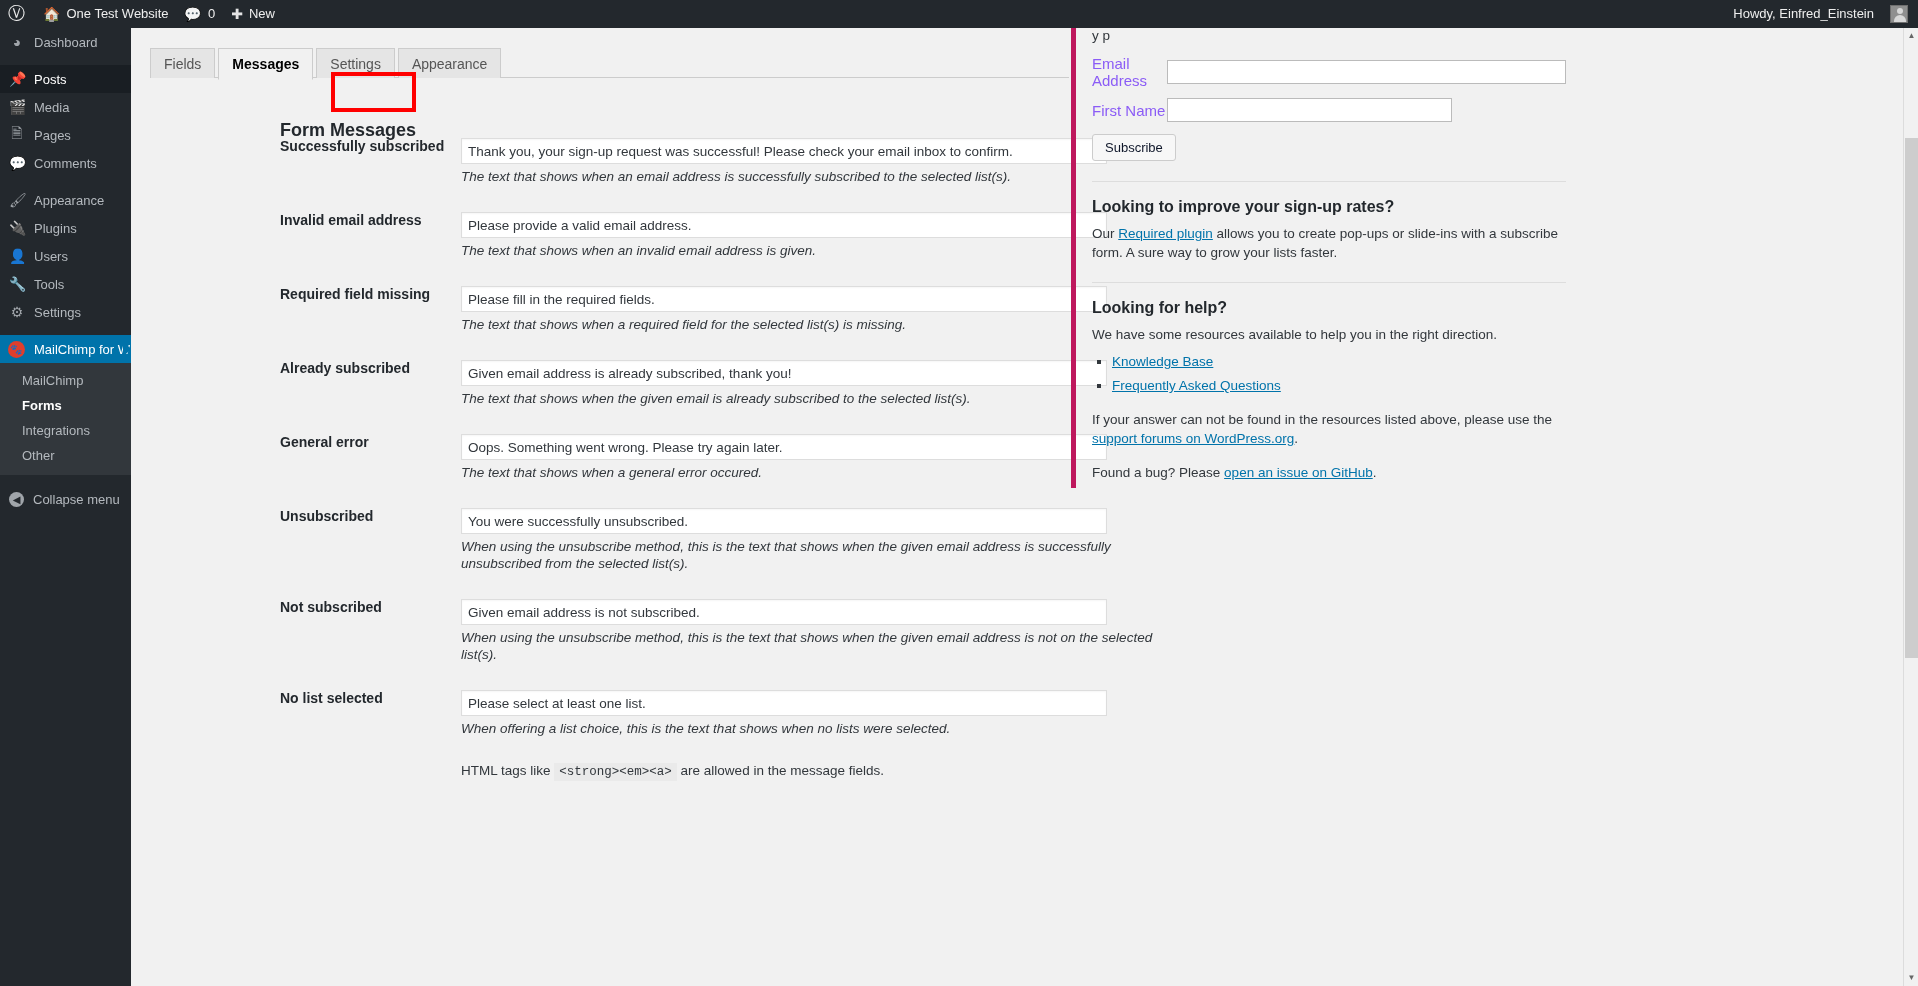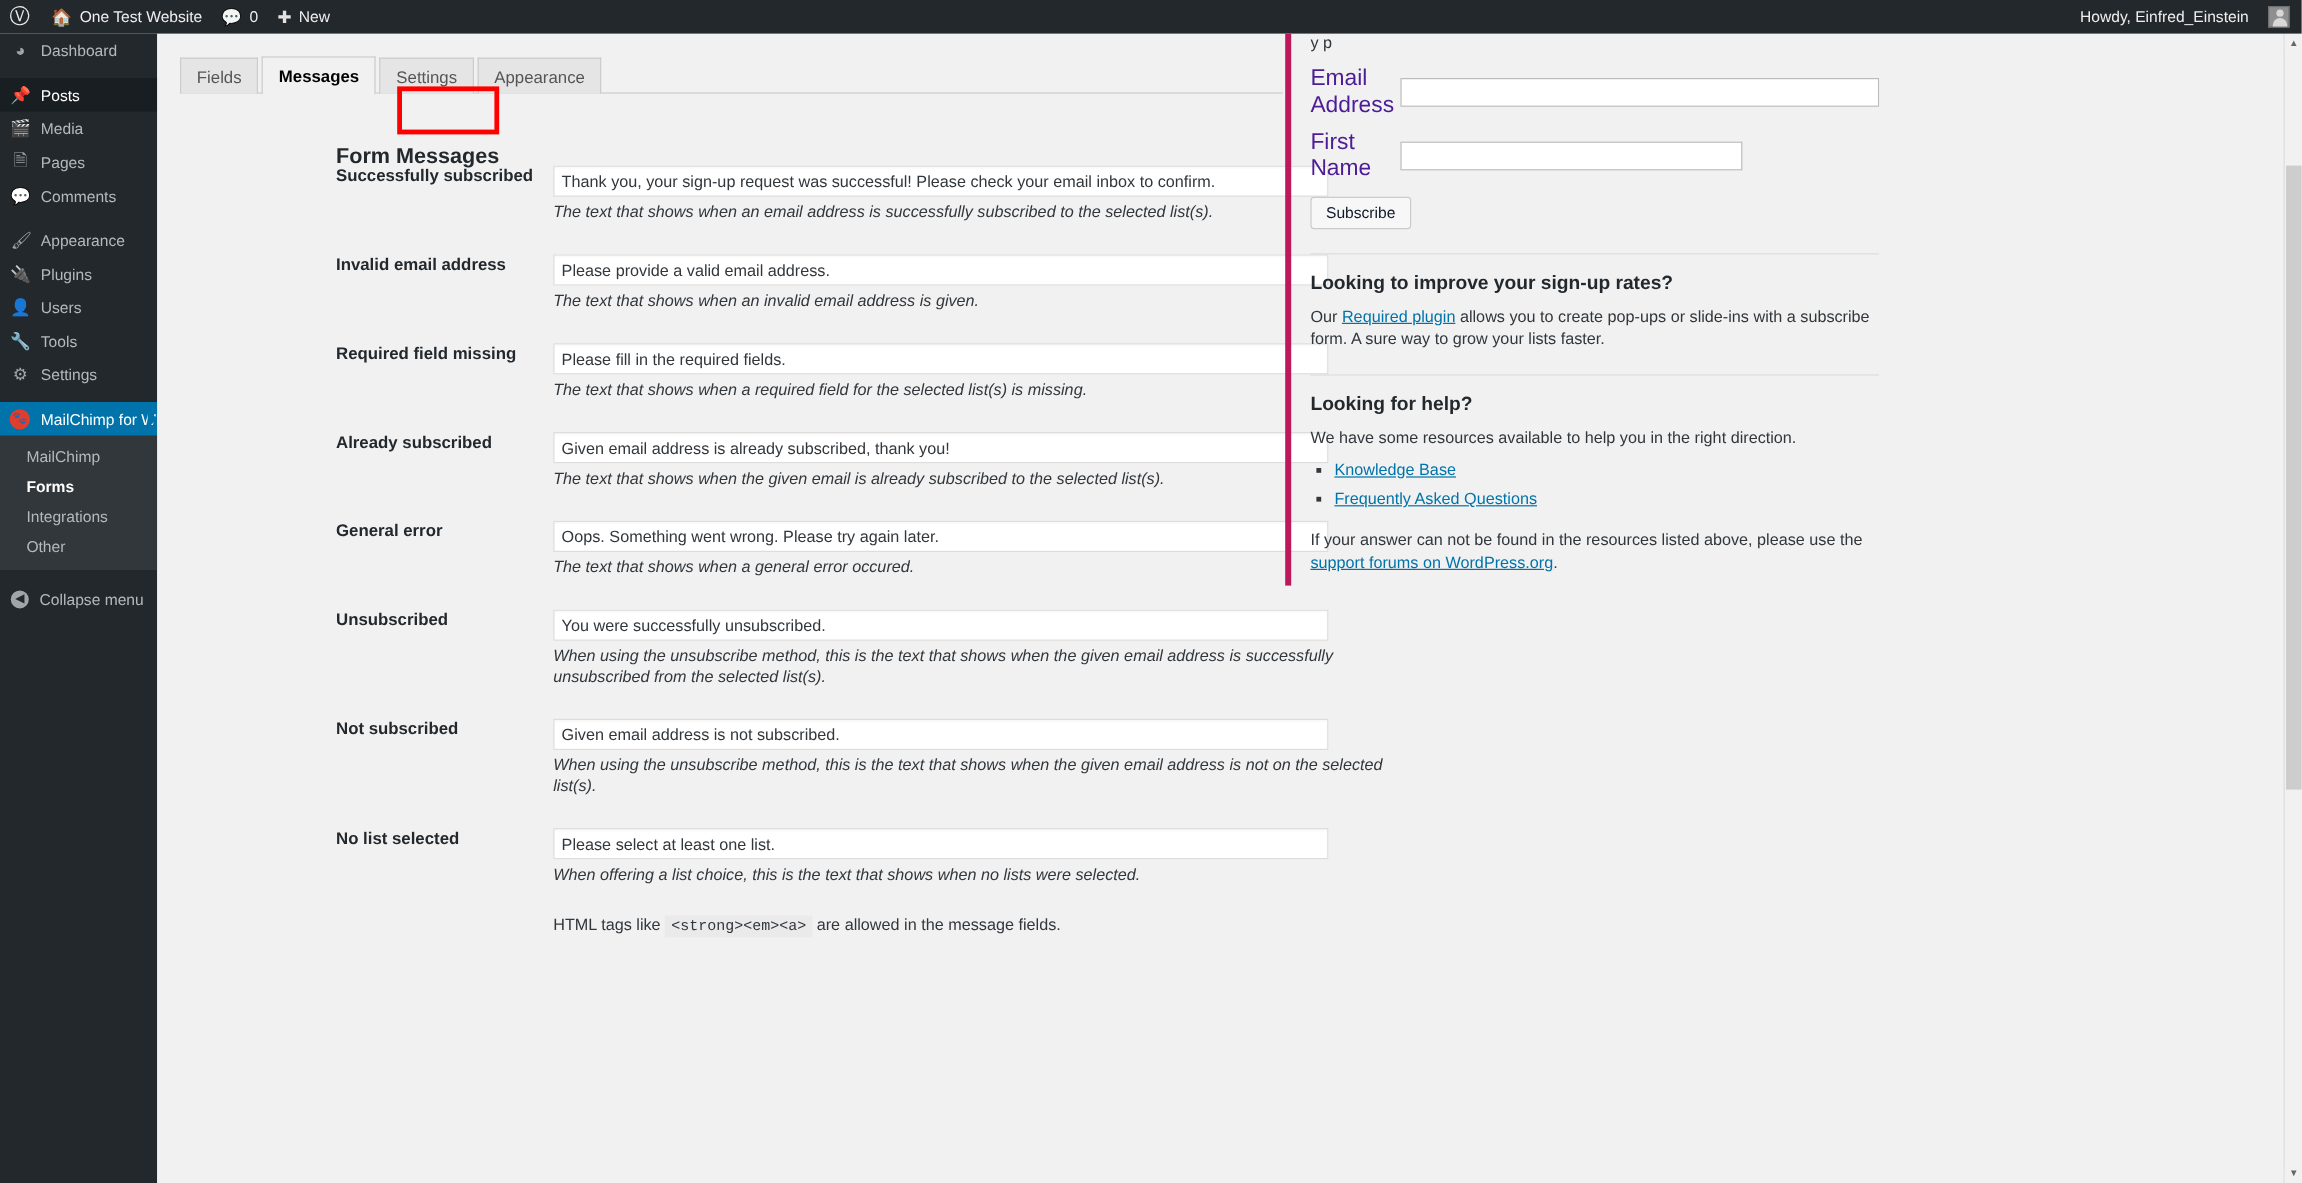--- a/index.html
+++ b/index.html
@@ -106,21 +106,21 @@
   #content {
     position: absolute; top: 28px; left: 131px;
     width: 1787px; height: 958px;
     background: #f1f1f1;
     overflow: hidden;
   }
 
   
   #tabs {
     position: absolute; left: 19px; top: 19px;
-    display: flex; align-items: center;
+    display: flex; align-items: flex-start;
     border-bottom: 1px solid #ccc;
     width: 919px;
     height: 31px;
   }
   .tab {
     display: inline-block;
     padding: 7px 13px 6px 13px;
     font-size: 14px;
     color: #555;
     background: #e5e5e5;
@@ -204,21 +204,21 @@
     position: absolute; left: 940px; top: 0;
     width: 495px; height: 460px;
     border-left: 5px solid #be185d;
     padding: 0 0 0 16px;
     font-size: 13.5px;
     color: #32373c;
     overflow: hidden;
   }
   .cut-line { color: #32373c; font-size: 13.5px; white-space: nowrap; overflow: hidden; height: 18px; }
   .fld { display: flex; align-items: center; margin-top: 9px; }
-  .fld label { width: 75px; font-size: 19px; color: #4c1d95; flex: none; }
+  .fld label { width: 75px; font-size: 15px; color: #8b5cf6; flex: none; }
   .fld input[type=text] {
     flex: 1; height: 24px;
     border: 1px solid #bbb; background: #fff;
     padding: 2px 5px; font-size: 13px;
     font-family: "Liberation Sans", sans-serif;
   }
   .fld.fn input { max-width: 285px; }
   #subscribe-btn {
     margin-top: 12px; margin-left: 0;
     padding: 5px 12px;

